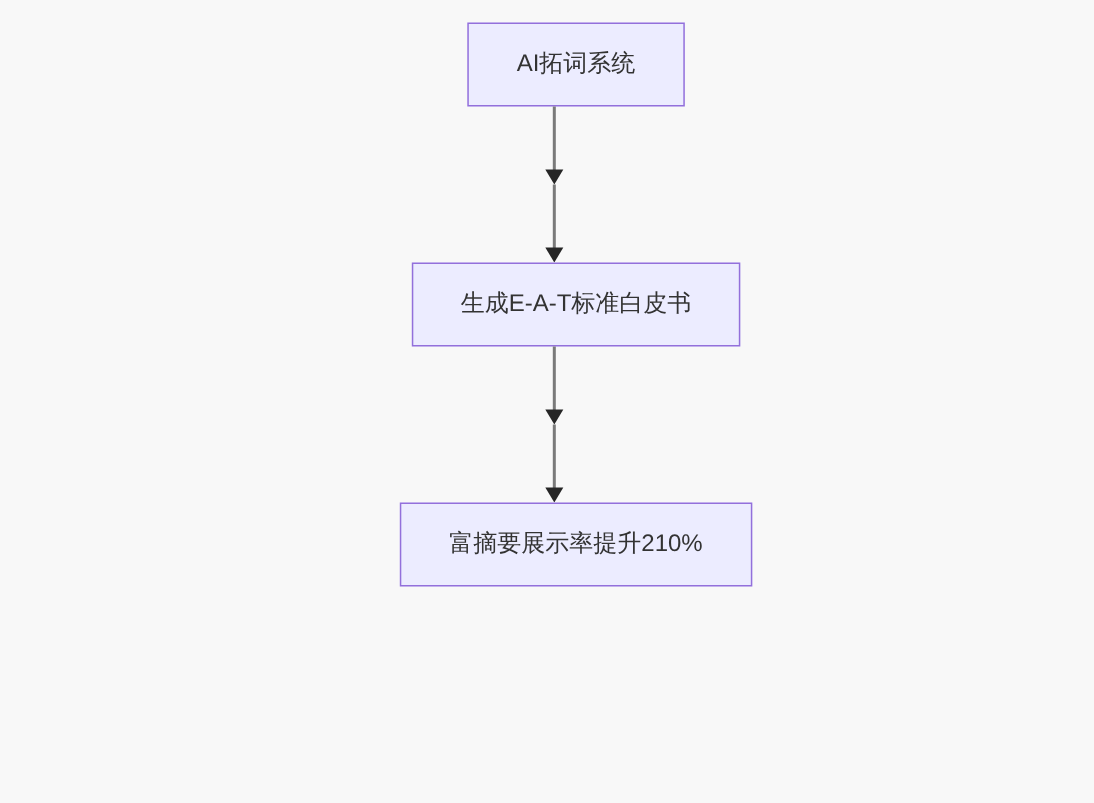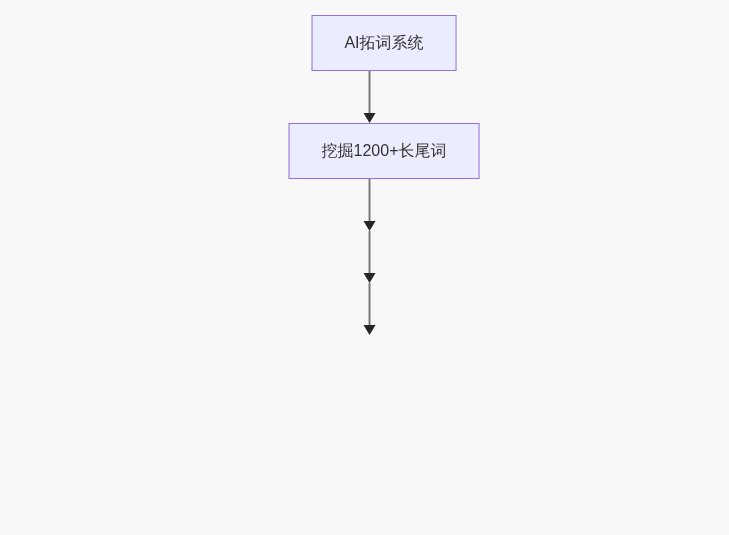--- a/index.html
+++ b/index.html
@@ -67,35 +67,38 @@
 
   <div class="node">
     <span class="node-label">AI拓词系统</span>
   </div>
 
   <div class="arrow">
     <div class="arrow-line"></div>
     <div class="arrow-head"></div>
   </div>
 
+
+  <div class="arrow">
+    <div class="arrow-line"></div>
+    <div class="arrow-head"></div>
+  </div>
+
   <div class="node">
-    <span class="node-label">挖掘1200+长尾词</span>
+    <span class="node-label">生成E-A-T标准白皮书</span>
   </div>
 
   <div class="arrow">
     <div class="arrow-line"></div>
     <div class="arrow-head"></div>
   </div>
 
 
   <div class="arrow">
     <div class="arrow-line"></div>
     <div class="arrow-head"></div>
   </div>
 
-
-  <div class="arrow">
-    <div class="arrow-line"></div>
-    <div class="arrow-head"></div>
+  <div class="node">
+    <span class="node-label">富摘要展示率提升210%</span>
   </div>
-
 
 </div>
 
 </body></html>

